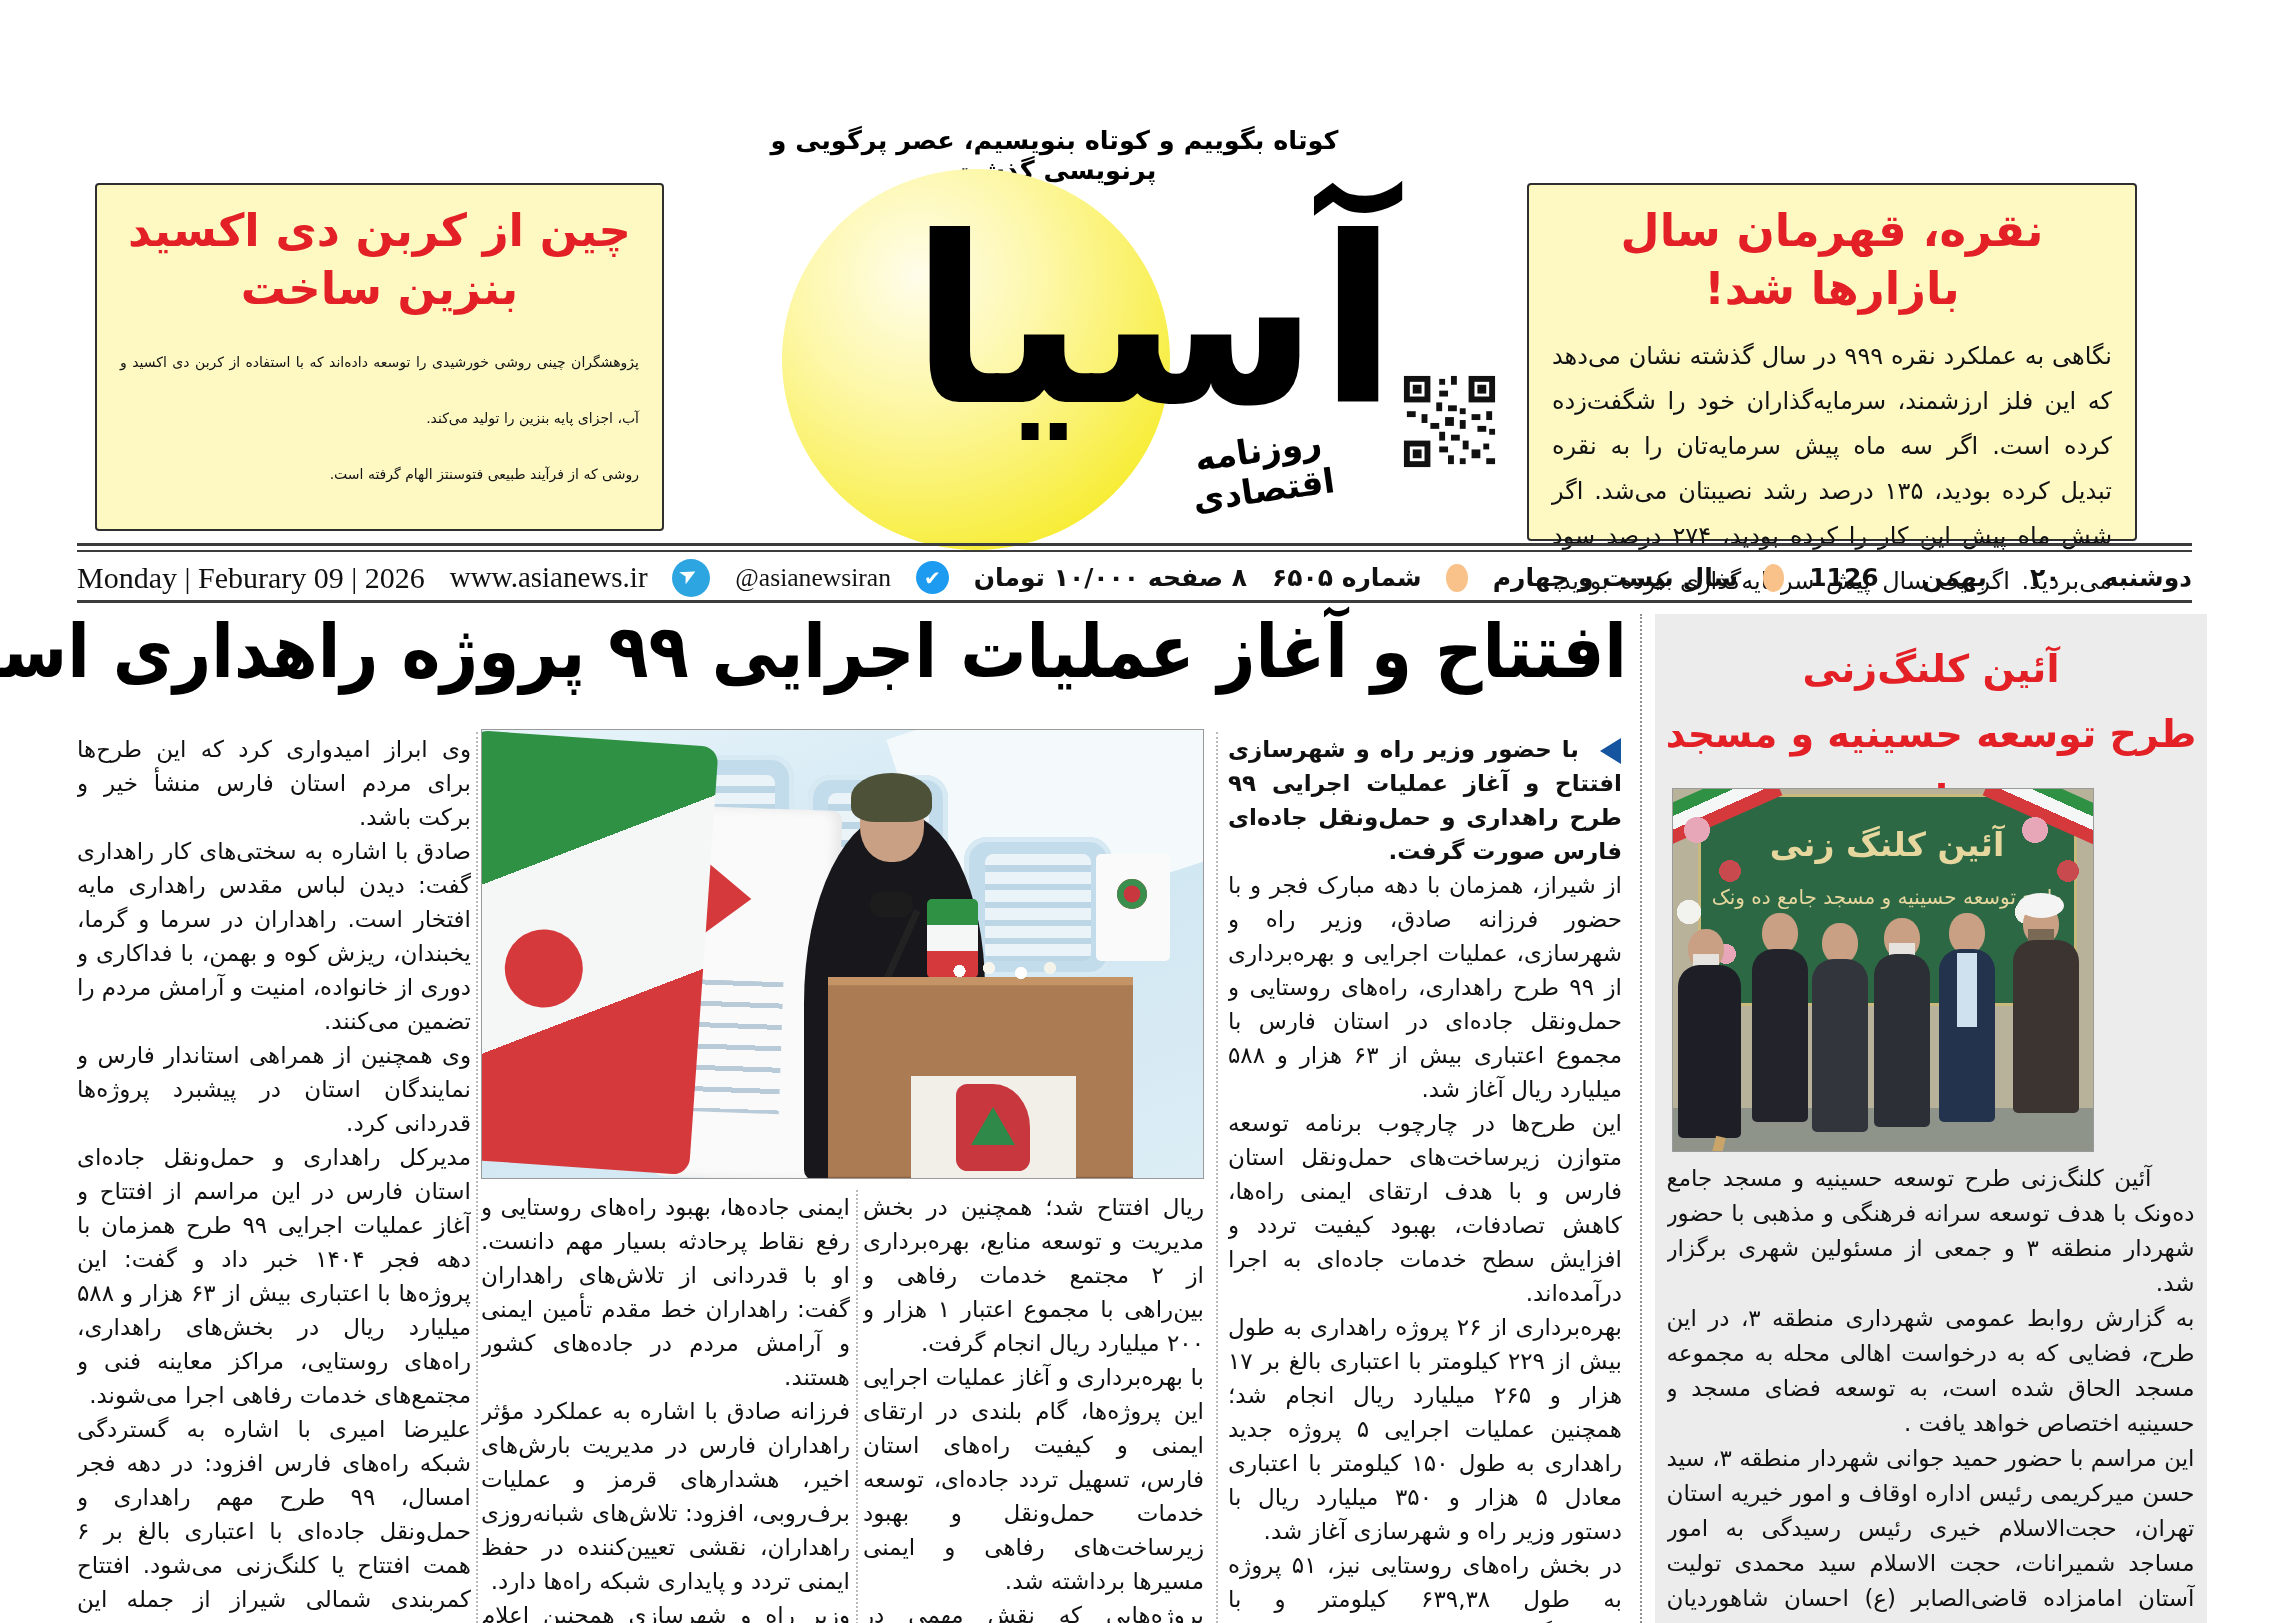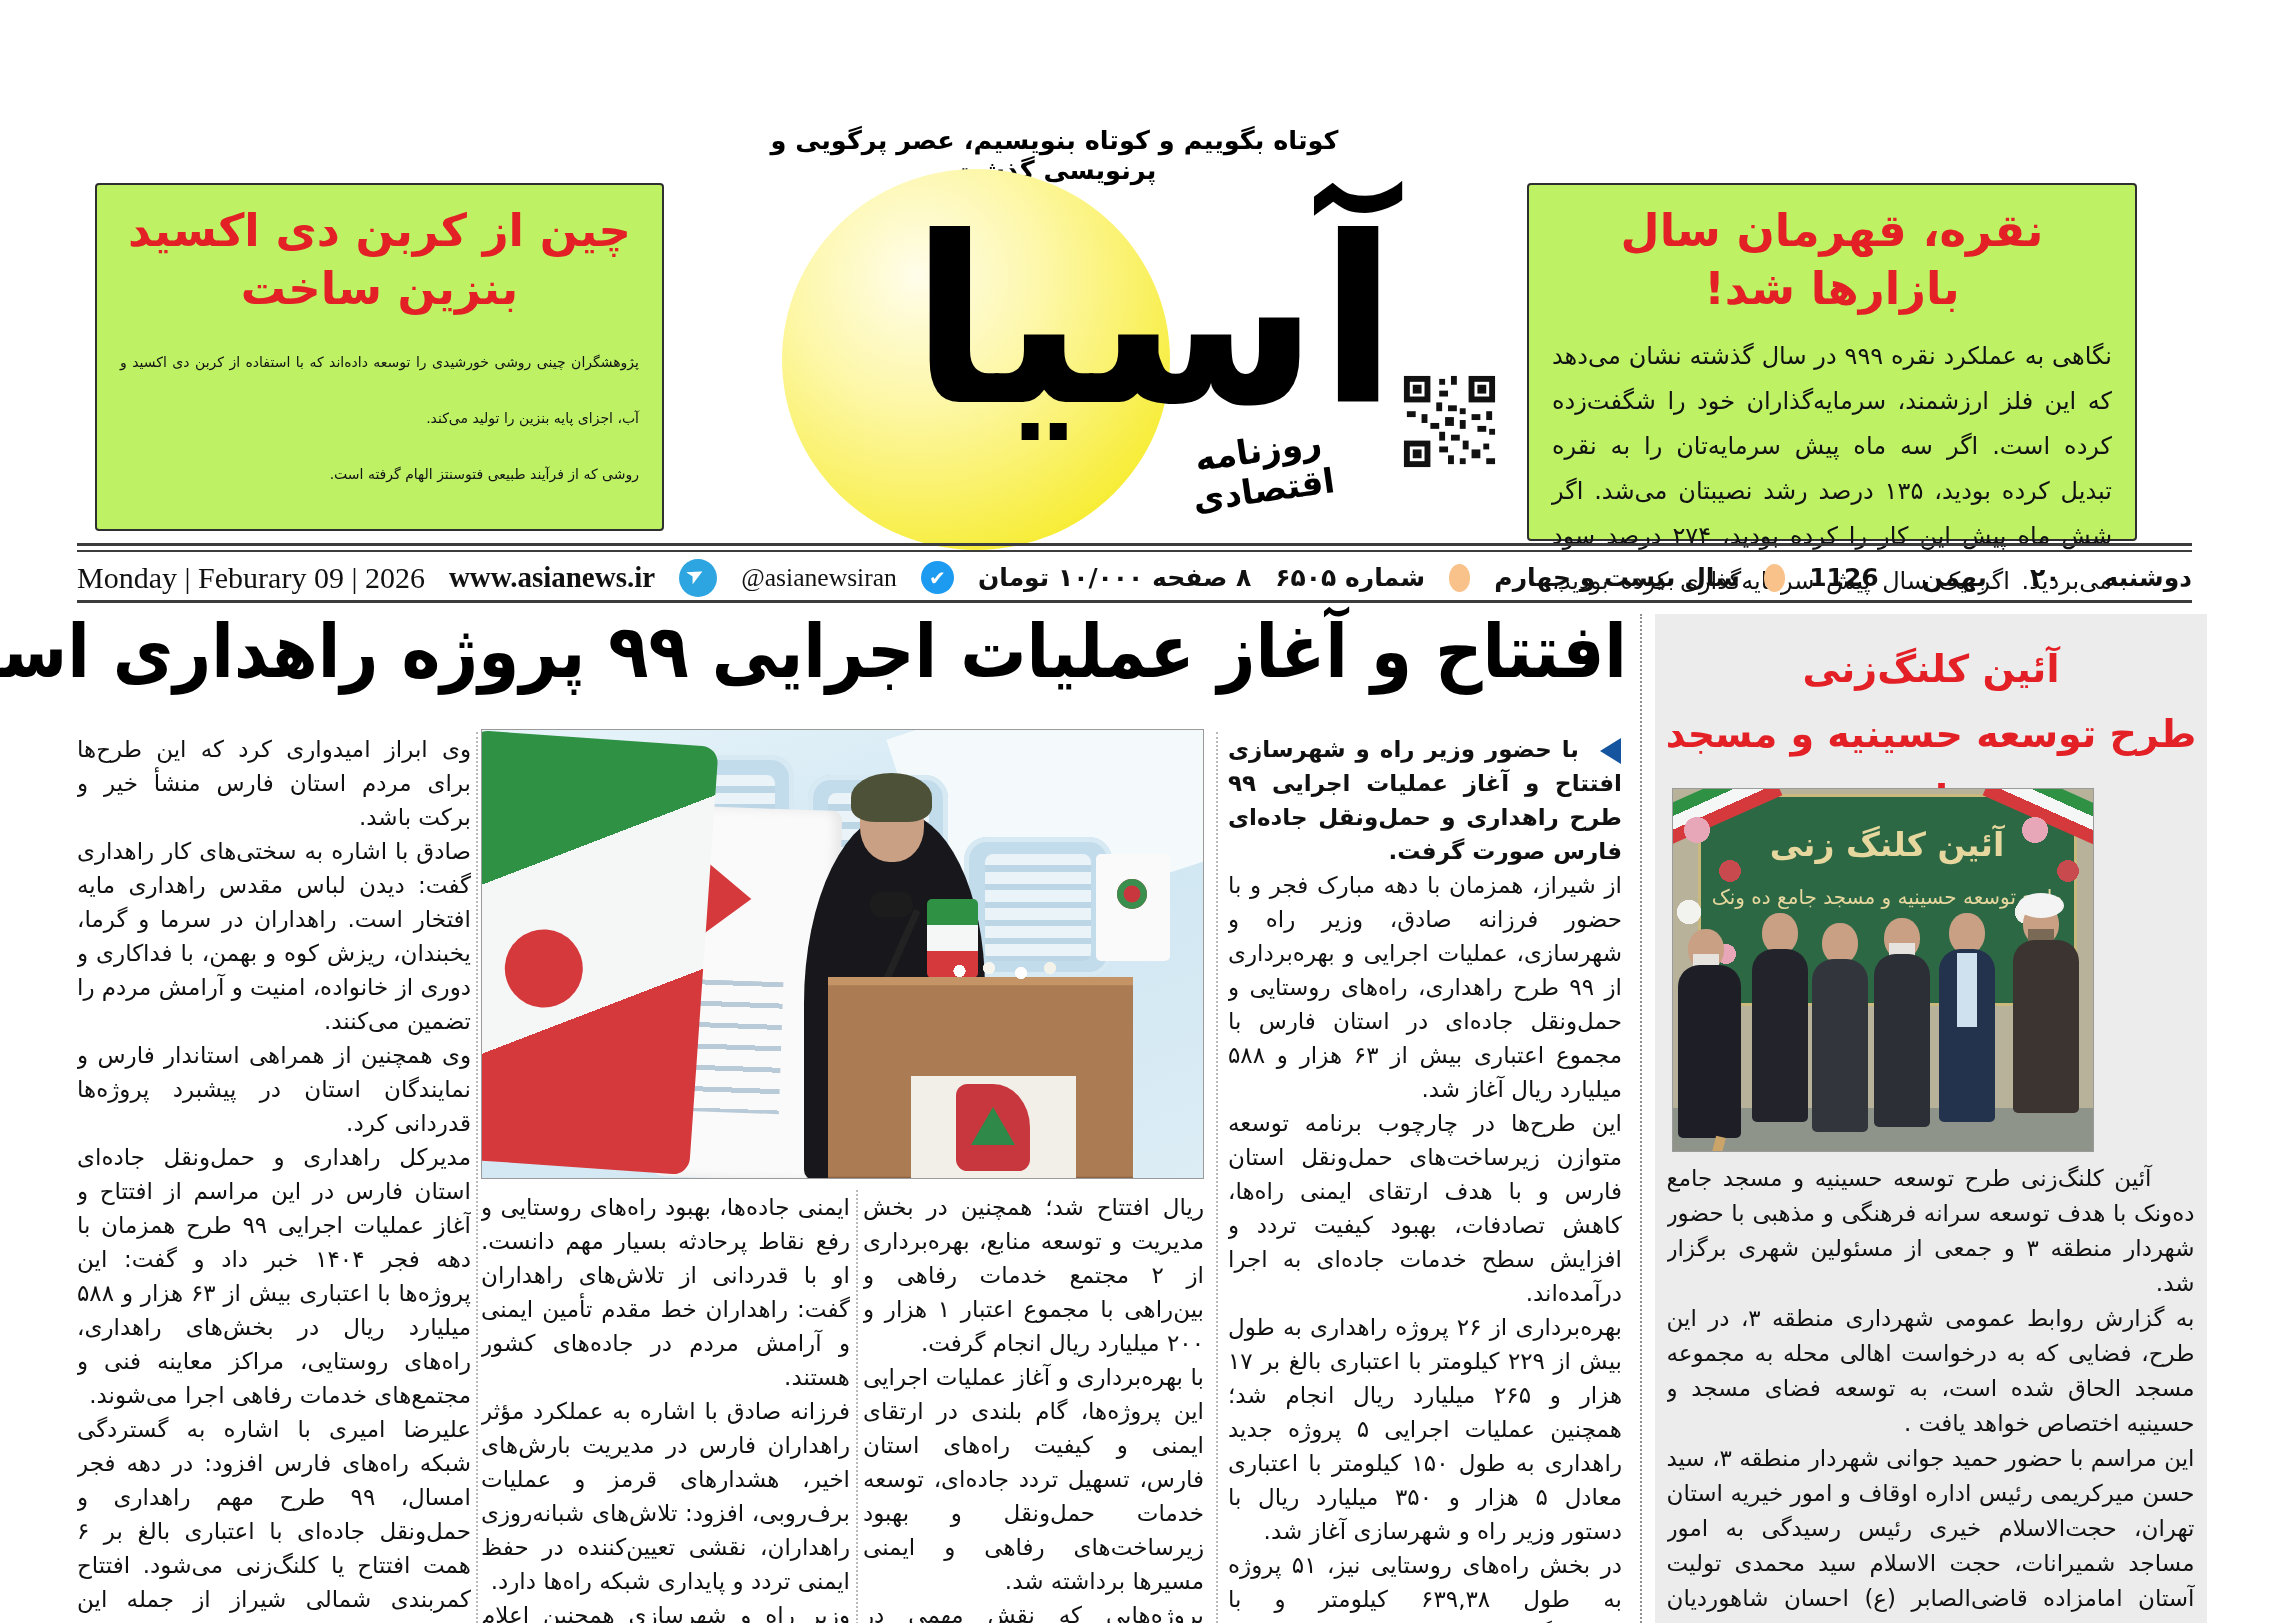--- a/index.html
+++ b/index.html
@@ -3,21 +3,21 @@
 <meta charset="utf-8">
 <style>
   html,body { margin:0; padding:0; background:#fff; }
   .page {
     position:relative; width:2273px; height:1624px; overflow:hidden;
     background:#ffffff; font-family:"DejaVu Sans", sans-serif; direction:rtl; color:#111;
   }
   .abs { position:absolute; }
 
   
-  .news-box { position:absolute; border:2.5px solid #2f2f2f; border-radius:4.1px; box-sizing:border-box; padding:11.5px 23px; background:#bef264; }
+  .news-box { position:absolute; border:2.5px solid #2f2f2f; border-radius:4.1px; box-sizing:border-box; padding:11.5px 23px; background:#fef9c3; }
   .box-left  { left:96px;  top:183px; width:569px; height:348px; }
   .box-right { left:1528px; top:183px; width:610px; height:358px; }
   .news-box h2 { margin:5px 0 16.5px; color:#e32026; font-size:45px; font-weight:bold; text-align:center; line-height:58px; }
   .box-left  p { margin:0; font-size:14px; line-height:56px; text-align:justify; text-align-last:right; }
   .box-right p { margin:0; font-size:24px; line-height:45px; text-align:justify; text-align-last:right; }
 
   
   .tagline { left:767px; top:125px; width:577px; font-size:25.6px; font-weight:bold; text-align:center; color:#000; }
   .sun { left:783px; top:169px; width:388px; height:381px; border-radius:50%;
          background:radial-gradient(circle at 35% 28%, #fffdea 0%, #fdf7a6 35%, #f4e800 100%); }
@@ -29,21 +29,21 @@
   .rule { left:78px; width:2115px; background:#3c3c3c; }
   .rule-a { top:543px; height:3.3px; }
   .rule-b { top:550px; height:1.6px; }
   .rule-c { top:600px; height:2.5px; }
   .dateline { left:78px; top:557px; width:2115px; height:41px; display:flex; align-items:center;
               justify-content:space-between; direction:rtl; font-size:25px; font-weight:bold; }
   .dgroup { display:flex; gap:43px; }
   .dot { width:21.4px; height:28px; border-radius:50%; background:#f9c28a; }
   .ltr { direction:ltr; unicode-bidi:bidi-override; display:inline-block; }
   .en-date { font-family:"Liberation Serif", serif; font-weight:normal; font-size:30px; }
-  .website { font-family:"Liberation Serif", serif; font-size:29px; font-weight:bold; }
+  .website { font-family:"Liberation Serif", serif; font-size:29px; font-weight:normal; }
   .handle  { font-family:"Liberation Serif", serif; font-size:25.6px; font-weight:normal; }
   .tg { width:38px; height:38px; border-radius:50%; background:#2ca5e0; position:relative; }
   .tg span { position:absolute; left:6.6px; top:3.3px; color:#fff; font-size:21.4px; transform:rotate(-28deg); }
   .verified { width:33px; height:33px; border-radius:50%; background:#1d9bf0; color:#fff; font-size:20px;
               display:flex; align-items:center; justify-content:center; }
 
   
   .headline { left:78px; top:609px; width:1550px; font-size:66px; font-weight:bold; text-align:center;
               white-space:nowrap; color:#000; transform:scaleY(1.12); transform-origin:top center; }
   .col { position:absolute; font-size:23px; line-height:34px; text-align:justify; text-align-last:right; }

